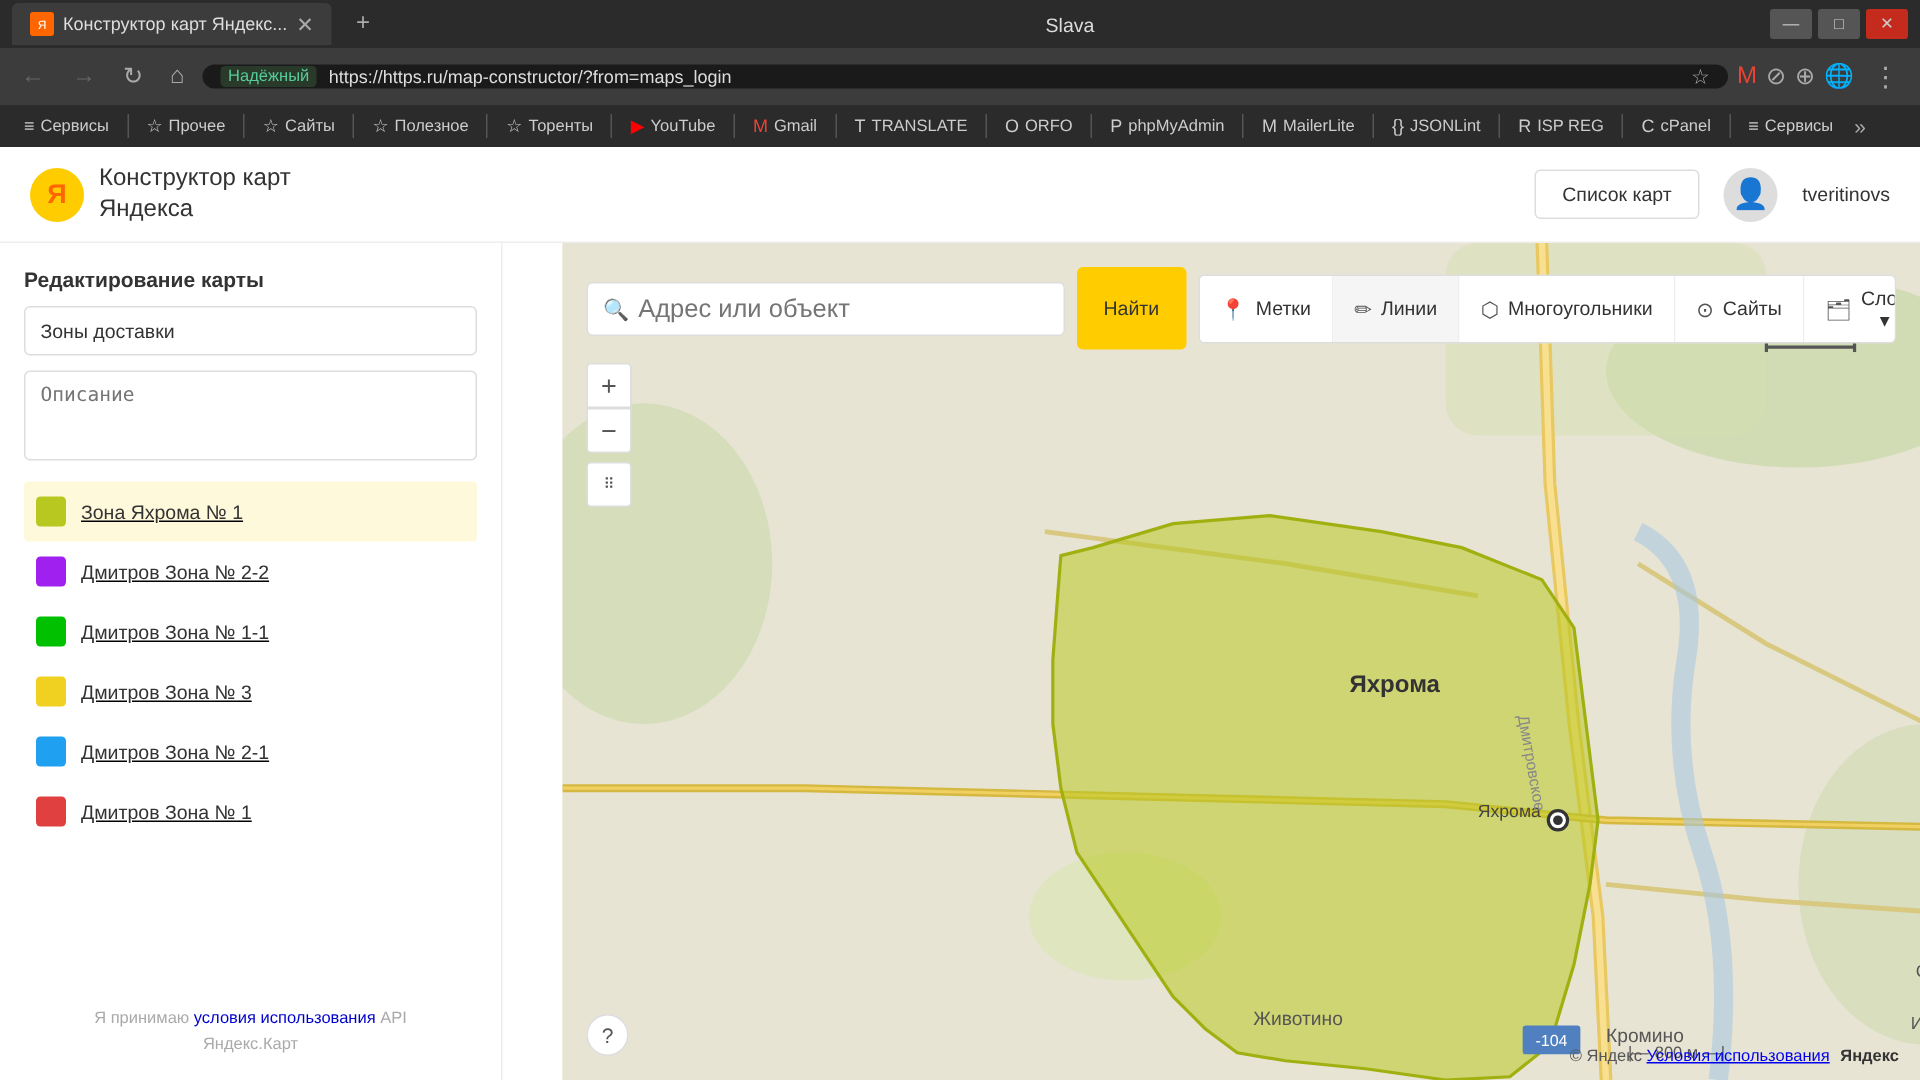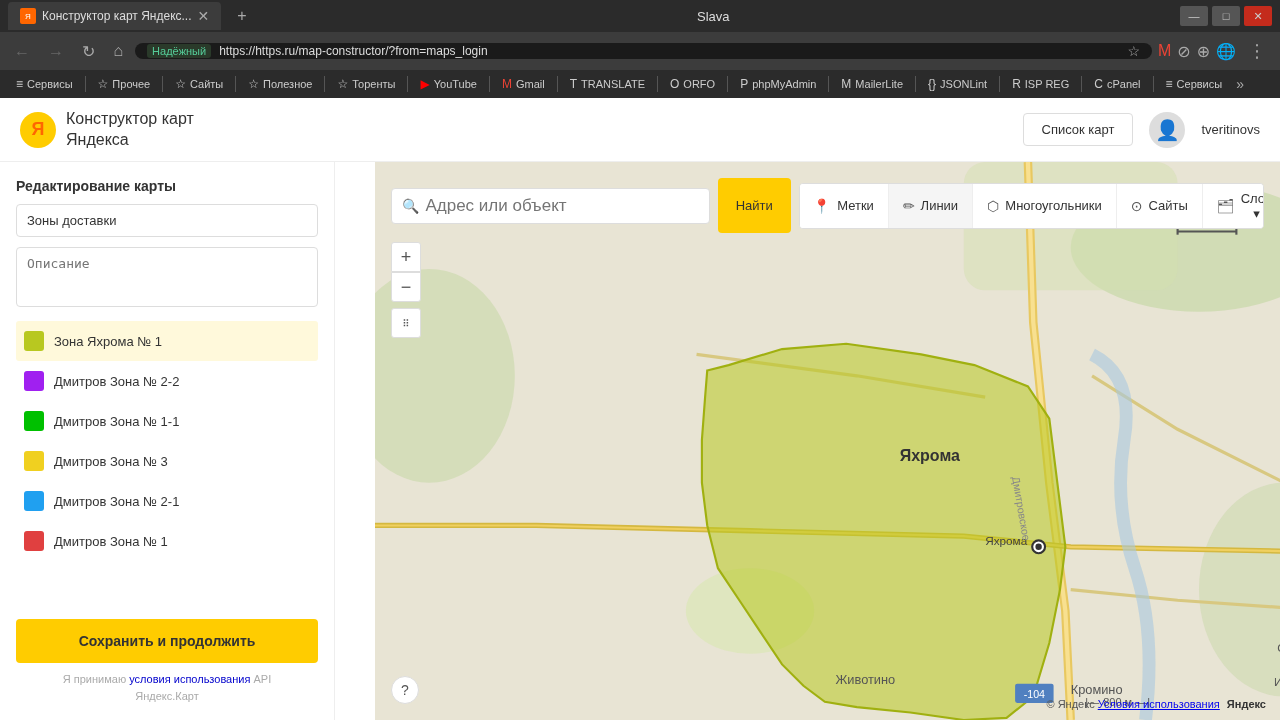--- a/index.html
+++ b/index.html
@@ -148,21 +148,21 @@
     }
     .input-field::placeholder { color: #aaa; }
     .textarea-field {
       border: 1px solid #ddd; border-radius: 4px; padding: 8px 10px;
       font-size: 13px; color: #aaa; width: 100%; height: 60px; resize: none;
       outline: none; margin-bottom: 14px;
     }
     .objects-title {
       font-size: 14px; font-weight: bold; color: #333; margin-bottom: 10px;
     }
-    .object-list { display: flex; flex-direction: column; gap: 0; }
+    .object-list { display: flex; flex-direction: column; gap: 0; text-decoration: underline; }
     .object-item {
       display: flex; align-items: center; gap: 10px;
       padding: 10px 8px; cursor: pointer; border-radius: 3px;
     }
     .object-item.active { background: #fff9db; }
     .object-color {
       width: 20px; height: 20px; border-radius: 3px; flex-shrink: 0;
     }
     .object-name { font-size: 13px; color: #333; }
 
@@ -418,21 +418,20 @@
           <div class="object-color" style="background:#20a0f0;"></div>
           <span class="object-name">Дмитров Зона № 2-1</span>
         </div>
         <div class="object-item">
           <div class="object-color" style="background:#e04040;"></div>
           <span class="object-name">Дмитров Зона № 1</span>
         </div>
       </div>
 
       <div class="sidebar-footer">
-        <button class="save-btn">Сохранить и продолжить</button>
         <div class="terms-text">
           Я принимаю <a href="#">условия использования</a> API<br>Яндекс.Карт
         </div>
       </div>
     </div>
 
     <div class="map-area">
 
       <svg class="map-svg" viewBox="0 0 945 522" preserveAspectRatio="xMidYMid slice">
 

